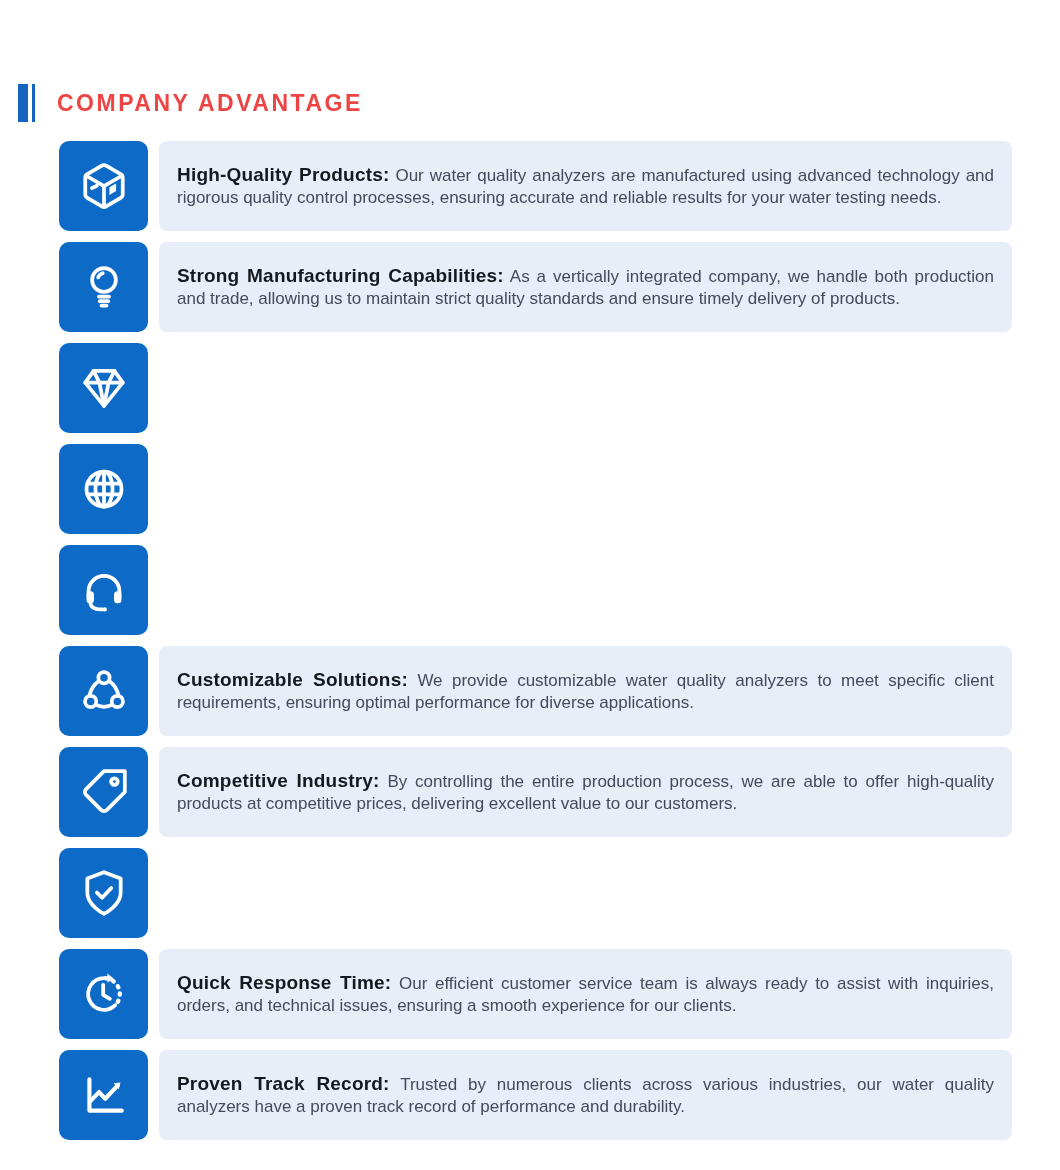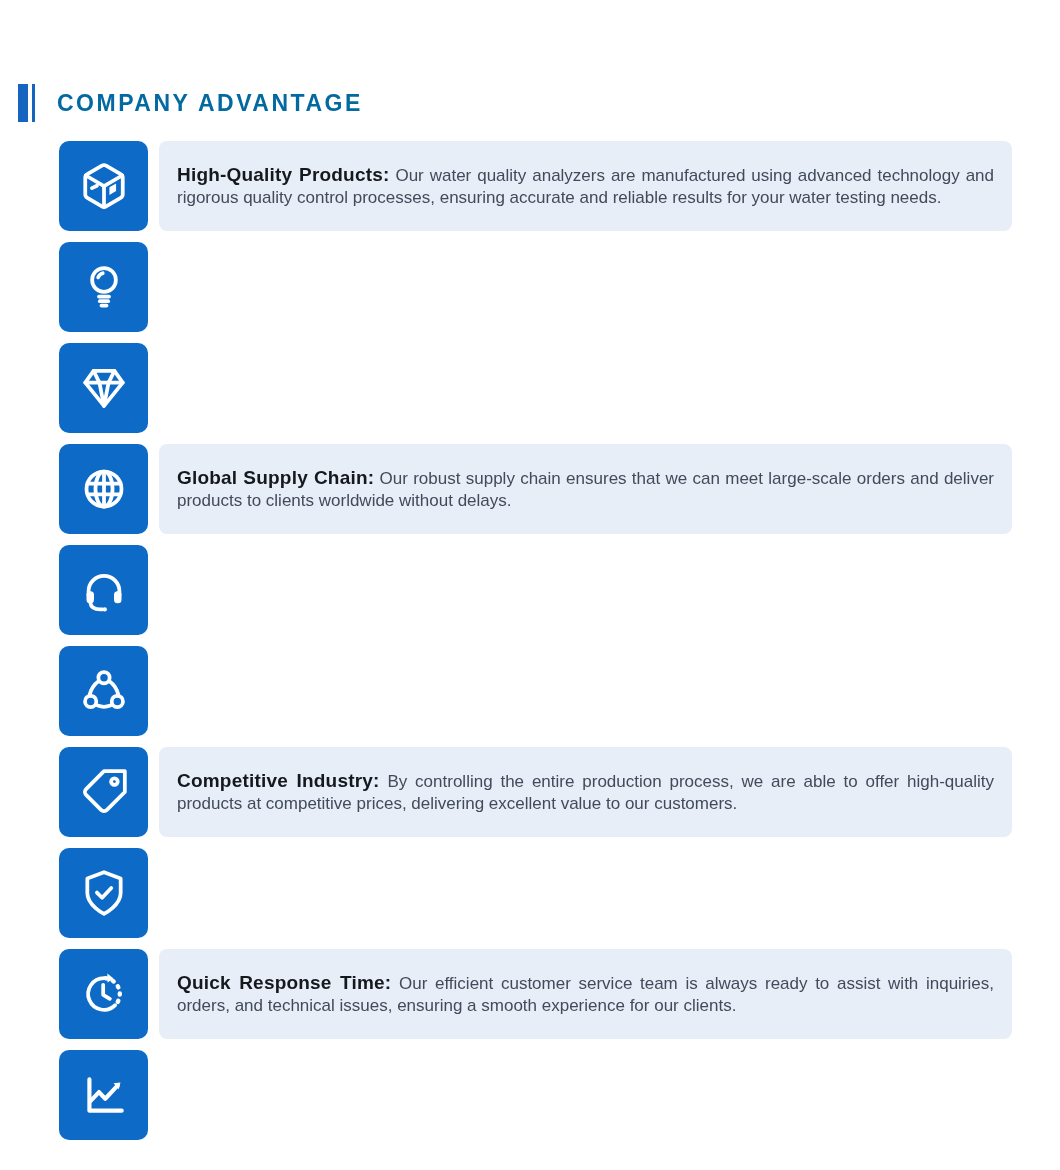--- a/index.html
+++ b/index.html
@@ -11,21 +11,21 @@
   }
   .header{
     margin:84px 0 0 18px;
     display:flex;align-items:center;gap:22px;
   }
   .marker{display:flex;gap:4px;}
   .bar-thick{width:10px;height:38px;background:#1565c0;}
   .bar-thin{width:3px;height:38px;background:#1565c0;}
   .page-title{
     font-size:23px;font-weight:600;letter-spacing:2.5px;
-    color:#0369a1;
+    color:#ef4444;
   }
   .adv-list{
     margin:19px 48px 0 59px;
     display:flex;flex-direction:column;gap:11px;
   }
   .adv-row{display:flex;gap:11px;min-height:90px;}
   .tile{
     width:89px;height:90px;flex:none;
     background:#0d6bc7;border-radius:10px;
     display:flex;align-items:center;justify-content:center;
@@ -77,20 +77,23 @@
   <div class="adv-row">
     <div class="tile">
       <svg viewBox="0 0 24 24" class="ic">
         <circle cx="12" cy="8.6" r="5.7"></circle>
         <path d="M9.2 7.4a3.4 3.4 0 0 1 2.2-2"></path>
         <line x1="9.6" y1="16.6" x2="14.4" y2="16.6"></line>
         <line x1="10" y1="18.8" x2="14" y2="18.8"></line>
         <line x1="10.8" y1="20.9" x2="13.2" y2="20.9"></line>
       </svg>
     </div>
+    <div class="card">
+      <p><b>Strong Manufacturing Capabilities:</b> <span>As a vertically integrated company, we handle both production and trade, allowing us to maintain strict quality standards and ensure timely delivery of products.</span></p>
+    </div>
   </div>
 
   <div class="adv-row">
     <div class="tile">
       <svg viewBox="0 0 24 24" class="ic">
         <path d="M7 3.8h10l4 5.6L12 20.6 3 9.4z"></path>
         <path d="M3 9.4h18"></path>
         <path d="M7 3.8l2.8 5.6L12 20.6l2.2-11.2L17 3.8"></path>
       </svg>
     </div>
@@ -98,23 +101,20 @@
 
   <div class="adv-row">
     <div class="tile">
       <svg viewBox="0 0 24 24" class="ic">
         <circle cx="12" cy="12" r="8.4"></circle>
         <line x1="4.2" y1="9.4" x2="19.8" y2="9.4"></line>
         <line x1="4.2" y1="14.6" x2="19.8" y2="14.6"></line>
         <ellipse cx="12" cy="12" rx="4.1" ry="8.4"></ellipse>
         <line x1="12" y1="3.6" x2="12" y2="20.4"></line>
       </svg>
-    </div>
-    <div class="card">
-      <p><b>Global Supply Chain:</b> <span>Our robust supply chain ensures that we can meet large-scale orders and deliver products to clients worldwide without delays.</span></p>
     </div>
   </div>
 
   <div class="adv-row">
     <div class="tile">
       <svg viewBox="0 0 24 24" class="ic">
         <path d="M4.6 14.6v-2a7.4 7.4 0 0 1 14.8 0v2"></path>
         <rect x="3.6" y="12.6" width="3.6" height="5.8" rx="1.7" fill="#ffffff" stroke="none"></rect>
         <rect x="16.8" y="12.6" width="3.6" height="5.8" rx="1.7" fill="#ffffff" stroke="none"></rect>
         <path d="M5.5 18.4c.3 2.2 2.6 2.9 4.7 2.9h1.1"></path>
@@ -126,20 +126,23 @@
   <div class="adv-row">
     <div class="tile">
       <svg viewBox="0 0 24 24" class="ic">
         <circle cx="12" cy="5.6" r="2.7"></circle>
         <circle cx="5.6" cy="17" r="2.7"></circle>
         <circle cx="18.4" cy="17" r="2.7"></circle>
         <path d="M9.5 7.2a11.5 11.5 0 0 0-4.4 6.6"></path>
         <path d="M14.5 7.2a11.5 11.5 0 0 1 4.4 6.6"></path>
         <path d="M9 19a8.4 8.4 0 0 0 6 0"></path>
       </svg>
+    </div>
+    <div class="card">
+      <p><b>Customizable Solutions:</b> <span>We provide customizable water quality analyzers to meet specific client requirements, ensuring optimal performance for diverse applications.</span></p>
     </div>
   </div>
 
   <div class="adv-row">
     <div class="tile">
       <svg viewBox="0 0 24 24" class="ic">
         <g transform="scale(-1,1) translate(-24,0)">
           <path d="M20.59 13.41l-7.17 7.17a2 2 0 0 1-2.83 0L2 12V2h10l8.59 8.59a2 2 0 0 1 0 2.83z"></path>
           <circle cx="7" cy="7" r="1.6"></circle>
         </g>
@@ -174,15 +177,18 @@
   </div>
 
   <div class="adv-row">
     <div class="tile">
       <svg viewBox="0 0 24 24" class="ic">
         <polyline points="5 4.5 5 19.5 20.5 19.5" stroke-width="2"></polyline>
         <polyline points="5.6 14.8 9.6 10.6 12.6 13.8 18.6 7.4" stroke-width="2"></polyline>
         <polygon points="16.6,6.3 19.9,6 19.1,9.2" fill="#ffffff" stroke="none"></polygon>
       </svg>
     </div>
+    <div class="card">
+      <p><b>Proven Track Record:</b> <span>Trusted by numerous clients across various industries, our water quality analyzers have a proven track record of performance and durability.</span></p>
+    </div>
   </div>
 
 </div>
 
 </body></html>

